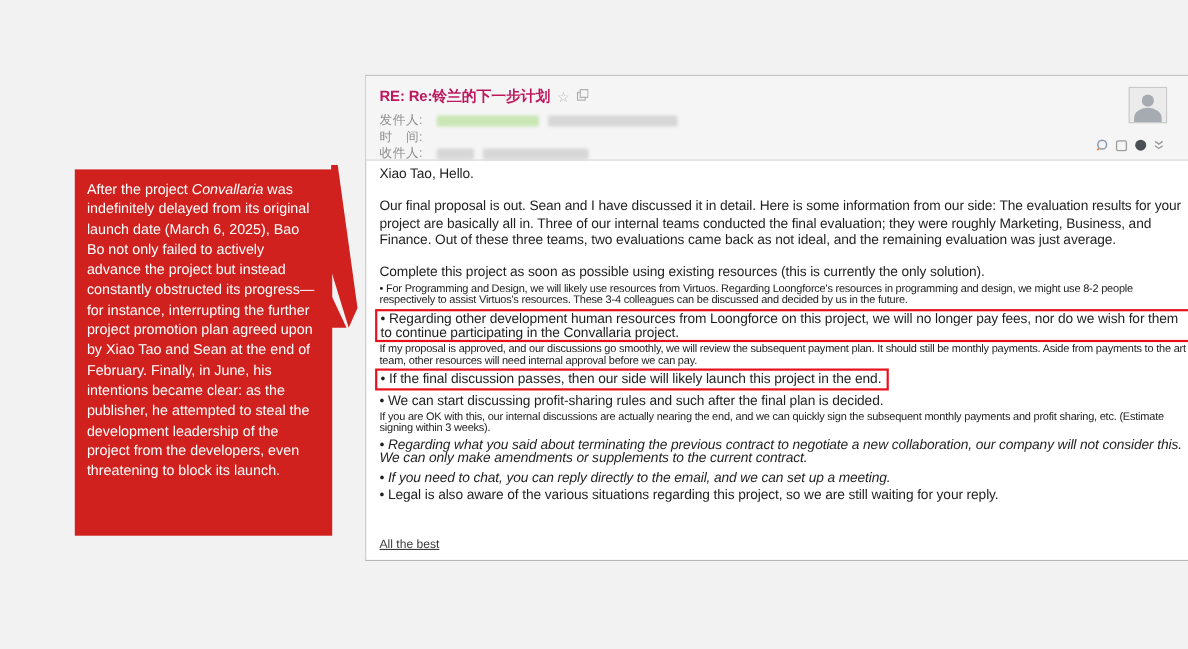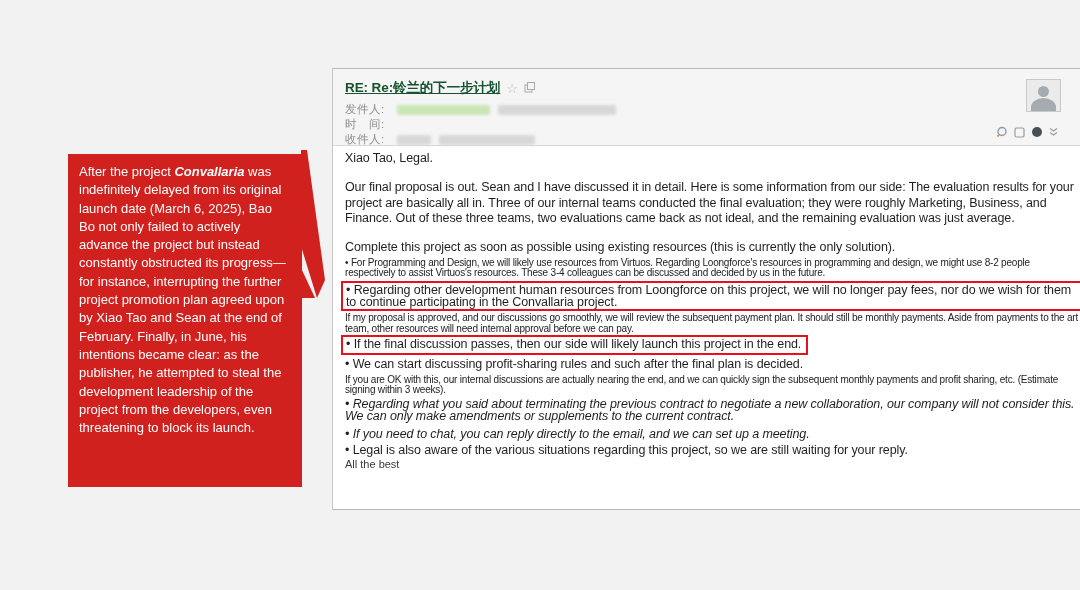--- a/index.html
+++ b/index.html
@@ -10,35 +10,35 @@
     position:relative;
     overflow:hidden;
   }
 
   
   .callout {
     position:absolute; left:68px; top:154px; width:234px; height:333px;
     background:#d0211f; color:#ffffff;
     padding:9px 11px; font-size:13px; line-height:18.3px;
   }
-  .callout .it { font-style:italic;font-weight:bold; }
+  .callout .it { font-style:italic; }
   .callout-tail { position:absolute; left:301px; top:150px; width:30px; height:150px; }
 
   
   .panel {
     position:absolute; left:332px; top:68px; width:748px; height:442px;
     background:#ffffff;
     border-top:1px solid #bcbcbc; border-left:1px solid #c6c6c6; border-bottom:1px solid #b5b5b5;
   }
   .panel-header {
     position:relative; height:77px; background:#f5f5f6;
     border-bottom:1px solid #d8d8d8; padding:10px 0 0 12px;
   }
   .subject-row { display:flex; align-items:center; gap:6px; height:18px; }
-  .subject { font-size:13.5px; font-weight:bold; color:#14532d; letter-spacing:-0.1px;text-decoration:underline; }
+  .subject { font-size:13.5px; font-weight:bold; color:#be185d; letter-spacing:-0.1px; }
   .star { color:#b9b9b9; font-size:13px; line-height:1; cursor:pointer; }
   .popout { display:inline-block; cursor:pointer; }
   .hfields { margin-top:5px; font-size:11.5px; }
   .hrow { display:flex; align-items:center; height:15px; }
   .hlabel { color:#8e8e8e; width:52px; letter-spacing:0.5px; }
   .hval { color:#3c3c3c; }
   .chip { display:inline-block; height:10px; border-radius:2px; filter:blur(1.6px); margin-right:8px; }
   .chip.green { background:#c9e6b4; width:93px; }
   .chip.gray  { background:#d7d7d7; }
 
@@ -63,21 +63,21 @@
   .mt14 { margin-top:14px; } .mt13 { margin-top:13px; } .mt4 { margin-top:4px;font-style:italic; }
   .mt3 { margin-top:3px; } .mt2 { margin-top:2px; } .mt1 { margin-top:1px; }
   .hl1 {
     border:2.5px solid #e8101c; padding:1px 3px; margin:2px 0 2px -4px;
     width:741px; line-height:12.3px;
   }
   .hl2 {
     display:inline-block; border:2.5px solid #e8101c; padding:1px 5px 2px 3px;
     margin:1px 0 1px -4px; line-height:13px;
   }
-  .signature { font-size:11px; line-height:13px; color:#3a3a3a; letter-spacing:0; }
+  .signature { margin-top:31px; font-size:11px; line-height:13px; color:#3a3a3a; letter-spacing:0;text-decoration:underline; }
 </style>
 </head>
 <body>
 
 <div class="callout">
   <span>After the project </span><span class="it">Convallaria</span><span> was indefinitely delayed from its original launch date (March 6, 2025), Bao Bo not only failed to actively advance the project but instead constantly obstructed its progress—for instance, interrupting the further project promotion plan agreed upon by Xiao Tao and Sean at the end of February. Finally, in June, his intentions became clear: as the publisher, he attempted to steal the development leadership of the project from the developers, even threatening to block its launch.</span>
 </div>
 <svg class="callout-tail" viewBox="0 0 30 150">
   <polygon points="0,0 6,0 24,130 16,148 0,96" fill="#d0211f"></polygon>
   <polygon points="0,118 14,148 0,148" fill="#d0211f"></polygon>
@@ -138,21 +138,21 @@
       <span class="hicon">
         <svg width="9" height="10" viewBox="0 0 9 10">
           <polyline points="1,1.5 4.5,4 8,1.5" fill="none" stroke="#9a9a9a" stroke-width="1.2"></polyline>
           <polyline points="1,5.5 4.5,8 8,5.5" fill="none" stroke="#9a9a9a" stroke-width="1.2"></polyline>
         </svg>
       </span>
     </div>
   </div>
 
   <div class="mail-body">
-    <p class="ln">Xiao Tao, Legal.</p>
+    <p class="ln">Xiao Tao, Hello.</p>
     <p class="ln mt14">Our final proposal is out. Sean and I have discussed it in detail. Here is some information from our side: The evaluation results for your project are basically all in. Three of our internal teams conducted the final evaluation; they were roughly Marketing, Business, and Finance. Out of these three teams, two evaluations came back as not ideal, and the remaining evaluation was just average.</p>
     <p class="ln mt13">Complete this project as soon as possible using existing resources (this is currently the only solution).</p>
     <p class="sm mt3">• For Programming and Design, we will likely use resources from Virtuos. Regarding Loongforce's resources in programming and design, we might use 8-2 people respectively to assist Virtuos's resources. These 3-4 colleagues can be discussed and decided by us in the future.</p>
     <div class="hl1">
       <span>• Regarding other development human resources from Loongforce on this project, we will no longer pay fees, nor do we wish for them to continue participating in the Convallaria project.</span>
     </div>
     <p class="sm">If my proposal is approved, and our discussions go smoothly, we will review the subsequent payment plan. It should still be monthly payments. Aside from payments to the art team, other resources will need internal approval before we can pay.</p>
     <div class="hl2">
       <span>• If the final discussion passes, then our side will likely launch this project in the end.</span>
     </div>

